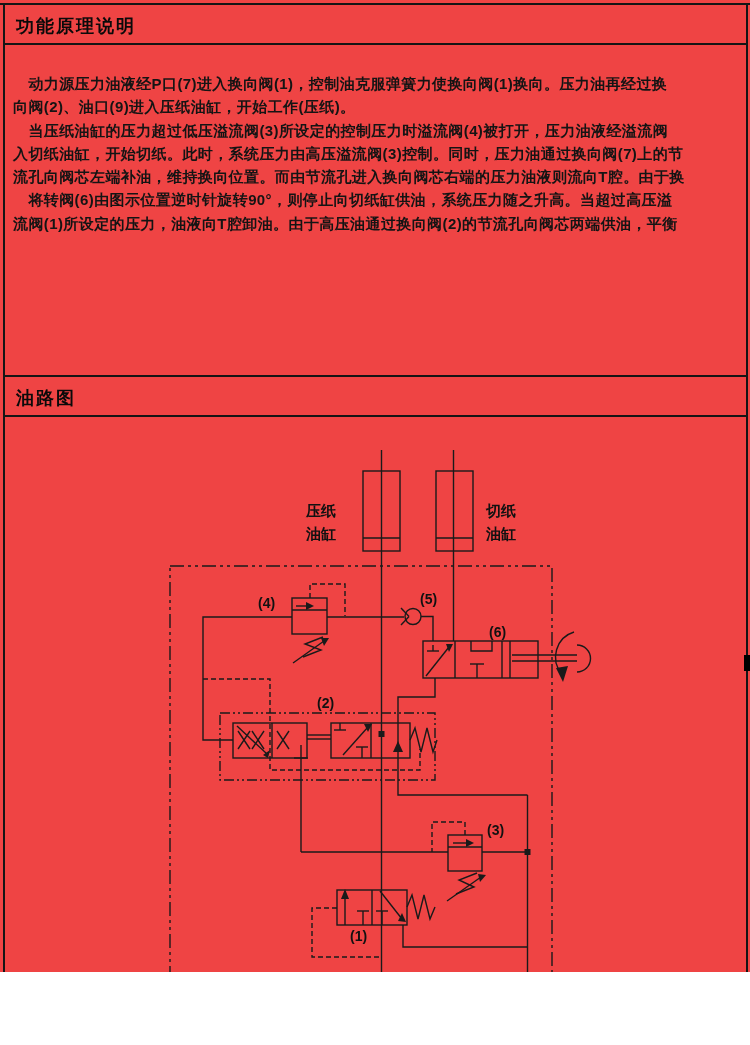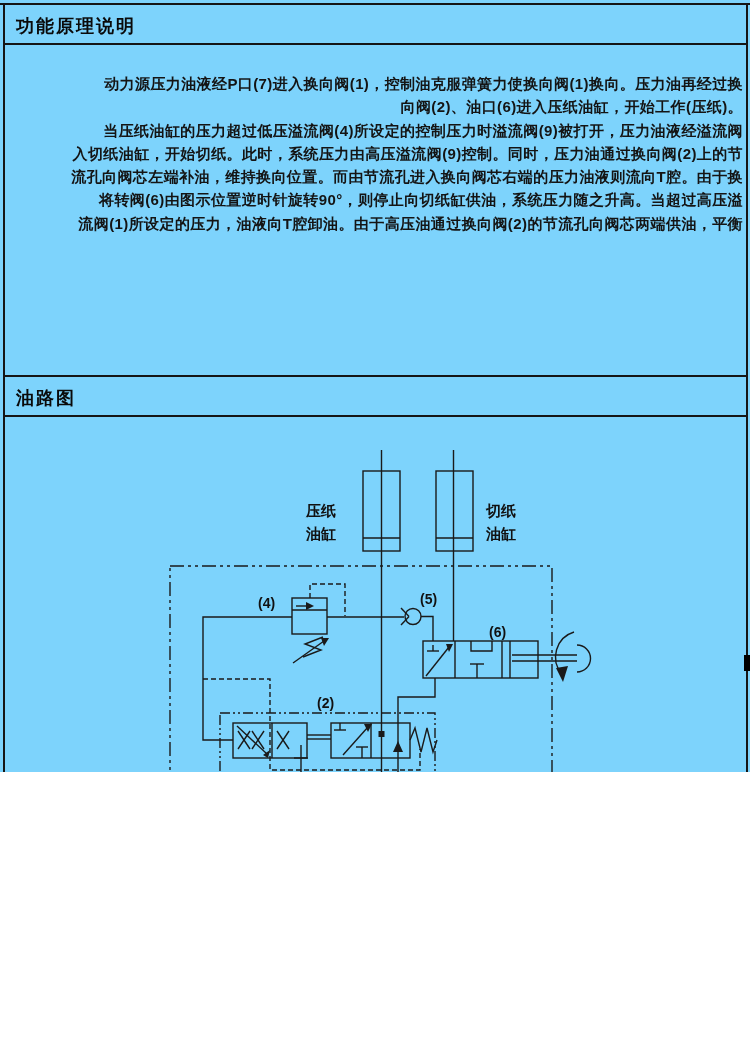--- a/index.html
+++ b/index.html
@@ -1,18 +1,18 @@
 <!DOCTYPE html>
 <html><head>
 <meta charset="utf-8">
 <style>
   html,body{margin:0;padding:0;background:#fff;}
   .page{
-    position:relative;width:750px;height:772px;background:#7dd3fc;
-    font-family:"Liberation Sans","DejaVu Sans",sans-serif;color:#111;overflow:hidden;text-align:right;
+    position:relative;width:750px;height:972px;background:#ef4444;
+    font-family:"Liberation Sans","DejaVu Sans",sans-serif;color:#111;overflow:hidden;
   }
   .hline,.vline{position:absolute;background:#151515;}
   .sec-title{position:absolute;left:16px;font-size:18px;font-weight:bold;letter-spacing:2px;color:#0a0a0a;}
   .textblock{position:absolute;left:13px;top:72px;width:730px;}
   .tline{
     height:23.3px;line-height:23.3px;font-size:15px;font-weight:bold;color:#141414;
     white-space:pre;letter-spacing:0.4px;
   }
   svg text{font-family:"Liberation Sans","DejaVu Sans",sans-serif;font-weight:bold;fill:#111;}
   .notch{position:absolute;background:#000;}
@@ -26,23 +26,23 @@
   <div class="vline" style="left:3px;top:3px;width:2px;height:1031px;"></div>
   <div class="vline" style="left:746px;top:3px;width:2px;height:1031px;"></div>
   <div class="hline" style="left:0;top:1033px;width:750px;height:4px;"></div>
   <div class="notch" style="left:744px;top:655px;width:6px;height:16px;"></div>
 
   <div class="sec-title" style="top:14px;">功能原理说明</div>
   <div class="hline" style="left:3px;top:43px;width:744px;height:2px;"></div>
 
   <div class="textblock">
     <div class="tline">　动力源压力油液经P口(7)进入换向阀(1)，控制油克服弹簧力使换向阀(1)换向。压力油再经过换</div>
-    <div class="tline">向阀(2)、油口(6)进入压纸油缸，开始工作(压纸)。</div>
-    <div class="tline">　当压纸油缸的压力超过低压溢流阀(4)所设定的控制压力时溢流阀(9)被打开，压力油液经溢流阀</div>
-    <div class="tline">入切纸油缸，开始切纸。此时，系统压力由高压溢流阀(9)控制。同时，压力油通过换向阀(2)上的节</div>
+    <div class="tline">向阀(2)、油口(9)进入压纸油缸，开始工作(压纸)。</div>
+    <div class="tline">　当压纸油缸的压力超过低压溢流阀(3)所设定的控制压力时溢流阀(4)被打开，压力油液经溢流阀</div>
+    <div class="tline">入切纸油缸，开始切纸。此时，系统压力由高压溢流阀(3)控制。同时，压力油通过换向阀(7)上的节</div>
     <div class="tline">流孔向阀芯左端补油，维持换向位置。而由节流孔进入换向阀芯右端的压力油液则流向T腔。由于换</div>
     <div class="tline">　将转阀(6)由图示位置逆时针旋转90°，则停止向切纸缸供油，系统压力随之升高。当超过高压溢</div>
     <div class="tline">流阀(1)所设定的压力，油液向T腔卸油。由于高压油通过换向阀(2)的节流孔向阀芯两端供油，平衡</div>
   </div>
 
   <div class="hline" style="left:3px;top:375px;width:744px;height:2px;"></div>
   <div class="sec-title" style="top:386px;">油路图</div>
   <div class="hline" style="left:3px;top:415px;width:744px;height:2px;"></div>
 
   <svg style="position:absolute;left:0;top:420px;" width="750" height="615" viewBox="0 420 750 615" stroke="#1a1a1a" stroke-width="1.4" fill="none">

